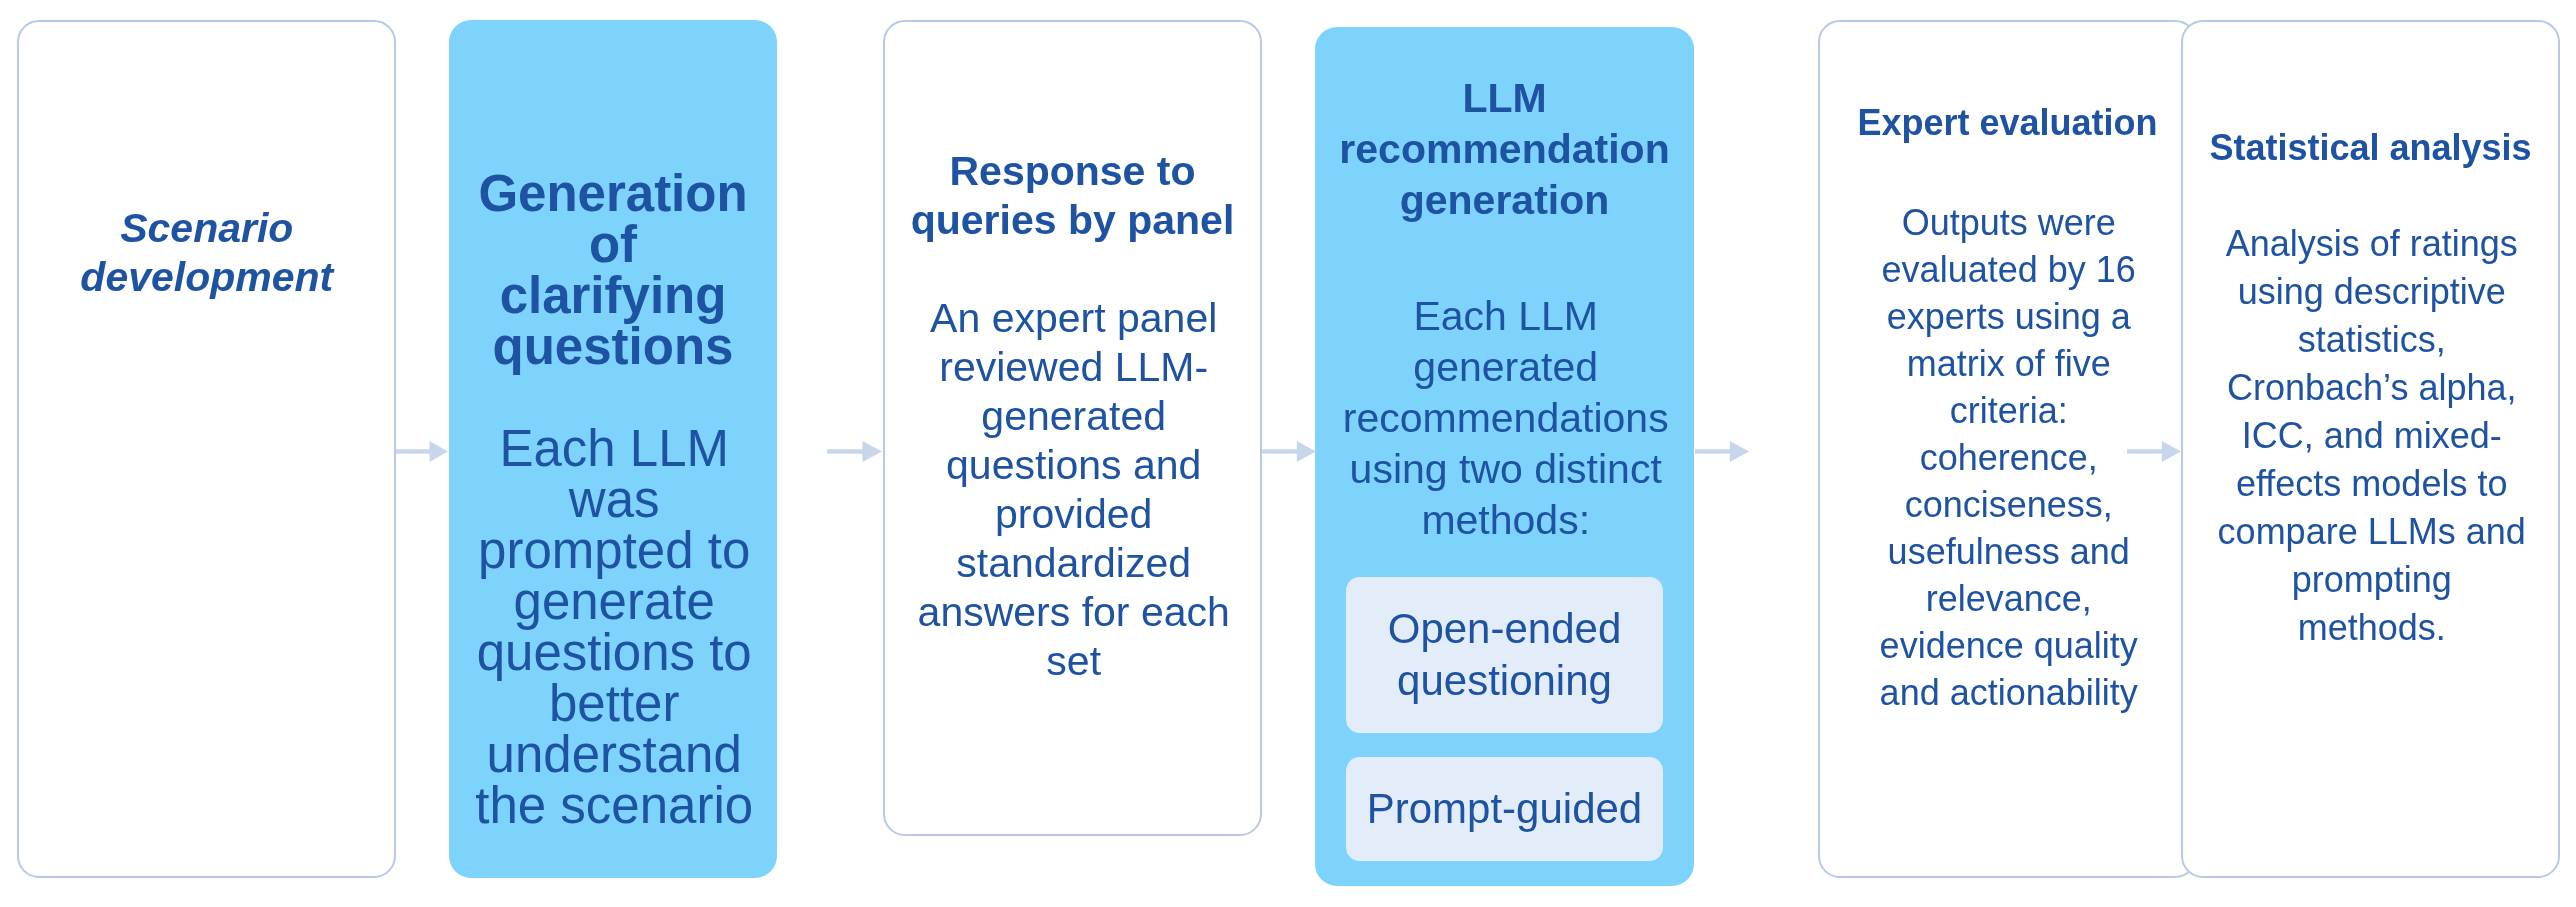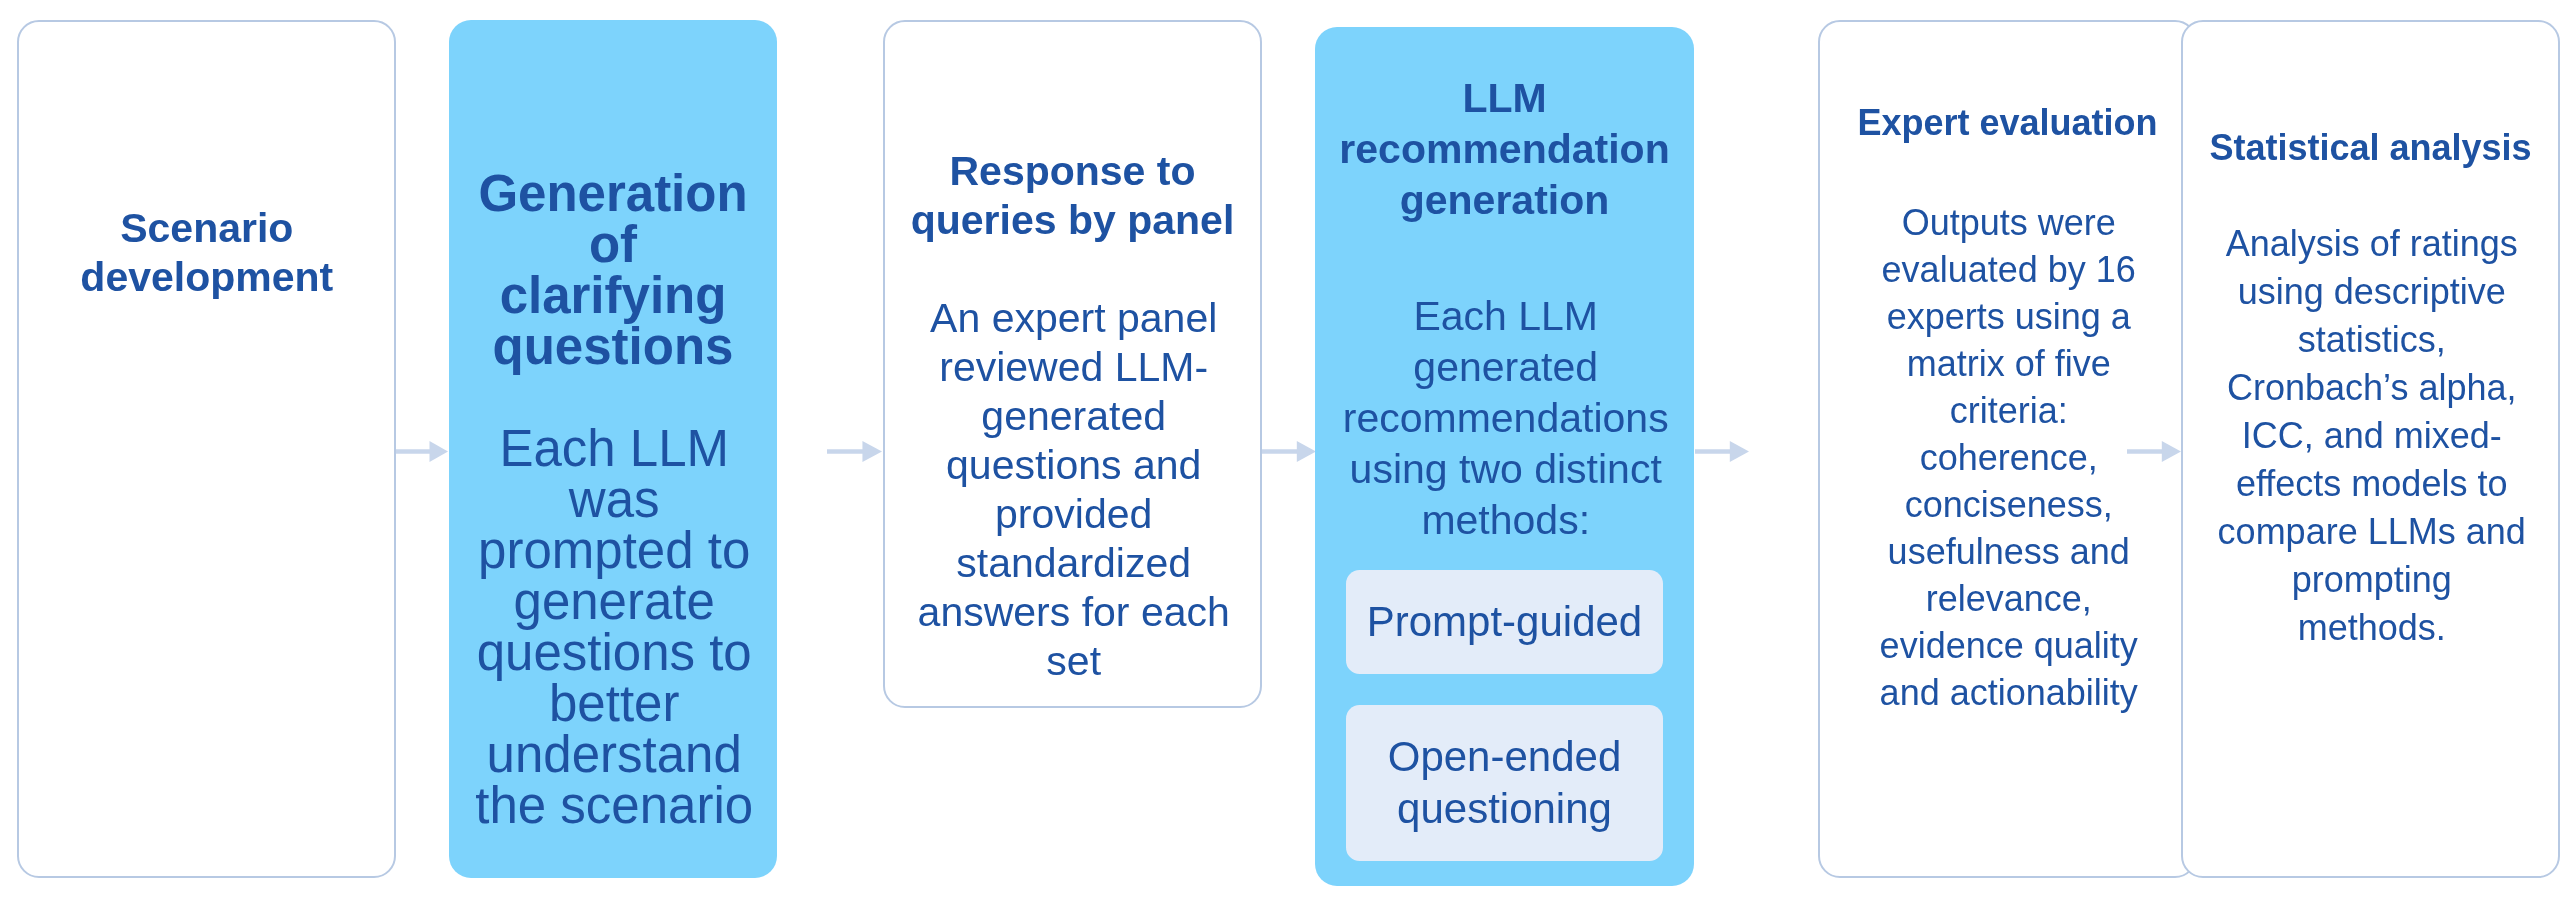--- a/index.html
+++ b/index.html
@@ -36,23 +36,23 @@
     padding-left: 11px;
     padding-right: 11px;
   }
   .body-text {
     white-space: pre-line;
     font-weight: 400;
     padding-left: 11px;
     padding-right: 8.6px;
   }
   
-  .b1 { left: 17.3px;   top: 20.3px; width: 379px; height: 858px; font-size: 41px; line-height: 49px; }
+  .b1 { left: 17.3px;   top: 20.3px; width: 379px; height: 858px; font-size: 41px; line-height: 49px; font-style: italic; }
   .b2 { left: 449px;  top: 20px; width: 328px; height: 858px; font-size: 51px; line-height: 51px; }
-  .b3 { left: 883px; top: 20.3px; width: 379px; height: 688px; font-size: 41px; line-height: 49px; }
+  .b3 { left: 883px; top: 20.3px; width: 379px; height: 816px; font-size: 41px; line-height: 49px; }
   .b4 { left: 1315px; top: 26.5px; width: 379px; height: 859px; font-size: 41px; line-height: 51px; }
   .b5 { left: 1818px; top: 20.3px; width: 379px; height: 858px; font-size: 36px; line-height: 47px; }
   .b6 { left: 2181px; top: 20.3px; width: 379px; height: 858px; font-size: 36px; line-height: 48px; }
 
   .b1 .title { padding-top: 182px; }
   .b2 .title { padding-top: 148px; }
   .b3 .title { padding-top: 125px; }
   .b4 .title { padding-top: 46px;  }
   .b5 .title { padding-top: 77px; }
   .b6 .title { padding-top: 102px; }
@@ -138,23 +138,23 @@
 
   <div class="box filled b4">
     <div class="title">LLM
 recommendation
 generation</div>
     <div class="body-text">Each LLM
 generated
 recommendations
 using two distinct
 methods:</div>
-    <div class="method-box m2">Prompt-guided</div>
     <div class="method-box m1">Open-ended
 questioning</div>
+    <div class="method-box m2">Prompt-guided</div>
   </div>
 
   <svg class="arrow" style="left:1695px; width:54px;" viewBox="0 0 90 44" preserveAspectRatio="none">
     <line x1="0" y1="22" x2="60" y2="22" stroke="#c8d6eb" stroke-width="7"></line>
     <polygon points="58,5 90,22 58,39" fill="#c8d6eb"></polygon>
   </svg>
 
   <div class="box outline b5">
     <div class="title">Expert evaluation</div>
     <div class="body-text">Outputs were

